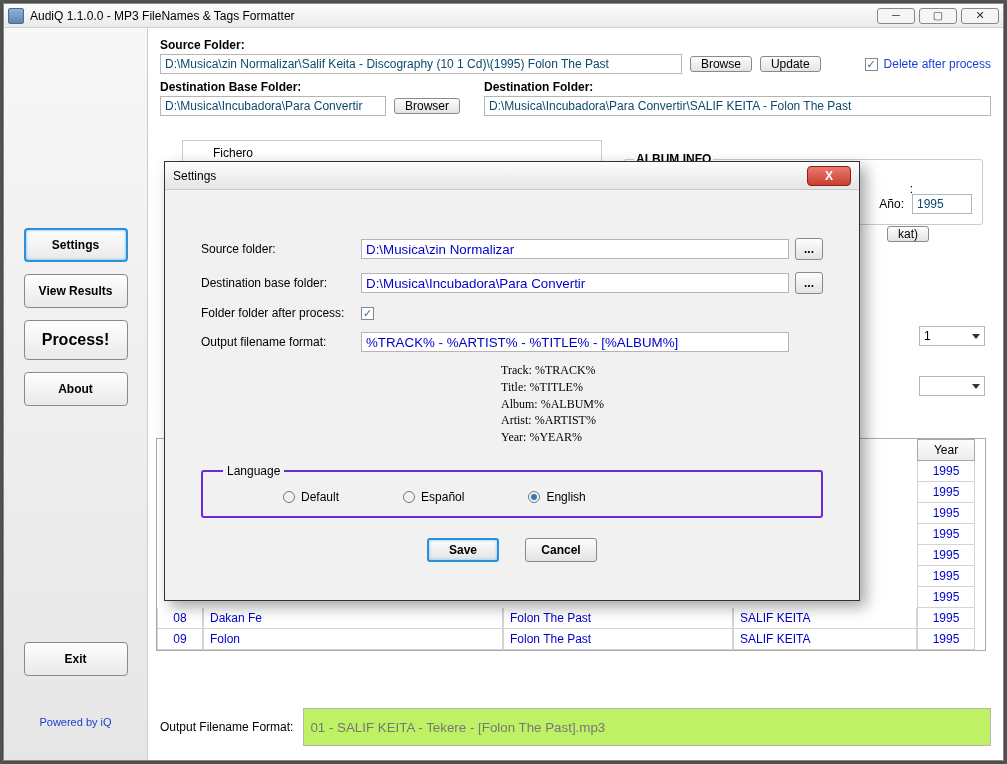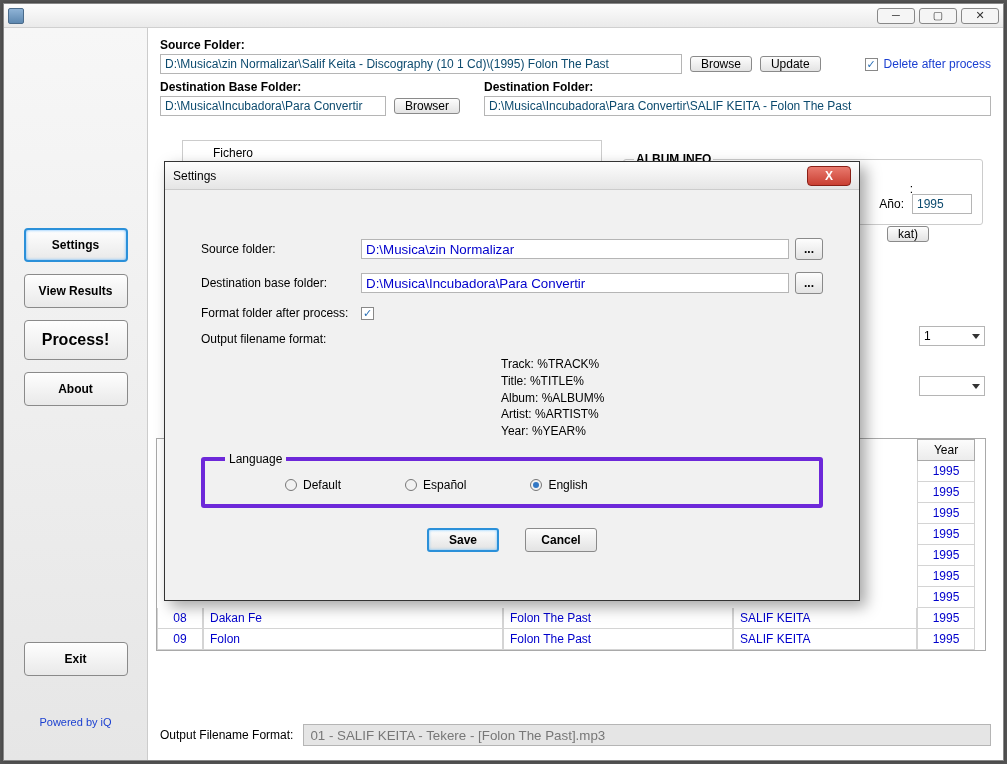--- a/index.html
+++ b/index.html
@@ -128,21 +128,21 @@
   .table {
     margin-top:6px;
     border:1px solid #a9a9a9;
     width:100%;
   }
   .thead, .trow { display:grid; grid-template-columns: 46px 300px 230px 184px 58px; }
   .thead div { border:1px solid #a9a9a9; background:linear-gradient(#fcfcfc,#ececec); height:22px; display:flex;align-items:center;justify-content:center; font-weight:normal;}
   .trow div { border:1px solid #d4d4d4; border-top:none; height:21px; padding:0 6px; display:flex;align-items:center; color:#0000cc;}
   .trow div:first-child { justify-content:center;}
   .outrow{ display:flex;align-items:center; gap:10px; margin-top:auto; margin-bottom:4px;}
-  .outinp{ flex:1; height:22px; border:1px solid #b5b5b5; background:#e5e5e5; color:#777; padding:4px 6px;}
+  .outinp{ flex:1; height:38px; border:1px solid #b5b5b5; background:#bef264; color:#777; padding:4px 6px;}
   
   .overlay-dlg {
     position:absolute;
     left:164px; top:161px;
     width:696px; height:440px;
     background:#f1f1f1;
     border:1px solid #333;
     box-shadow: 6px 6px 14px rgba(0,0,0,.35);
   }
   .dlg-title {
@@ -161,22 +161,22 @@
     display:flex;align-items:center;justify-content:center;
     font-weight:bold;
     font-family: Arial;
     font-size:12px;
   }
   .dlg-body{ padding:48px 36px 10px 36px; }
   .drow{ display:flex;align-items:center; margin-bottom:12px;}
   .dlbl{ width:160px;}
   .dinp{ flex:1; height:20px; border:1px solid #b5b5b5; background:#fff; color:#0000cc; padding:0 4px;}
   .dotbtn{ width:28px;height:22px;margin-left:6px; border:1px solid #8a8a8a; border-radius:3px; background:linear-gradient(#fdfdfd,#e3e3e3); display:flex;align-items:center;justify-content:center; font-weight:bold;}
-  .hints{ margin-left:300px; line-height:1.4; margin-top:-2px; margin-bottom:12px;}
-  .lang-fieldset{ border:4px solid #6d28d9; border-radius:3px; margin:6px 0 20px 0; padding:12px 20px;}
+  .hints{ margin-left:300px; line-height:1.4; margin-top:-2px; margin-bottom:18px;font-family:Liberation Serif, serif;}
+  .lang-fieldset{ border:2px solid #6d28d9; border-radius:3px; margin:6px 0 20px 0; padding:12px 20px;}
   .lang-fieldset legend{padding:0 4px;}
   .radios{ display:flex; gap:64px; margin-left:60px;}
   .radio{ display:flex;align-items:center;gap:6px;}
   .rcircle{ width:12px;height:12px;border:1px solid #777;border-radius:50%; display:flex;align-items:center;justify-content:center;}
   .rdot{ width:6px;height:6px;border-radius:50%;background:#3277c4;}
   .dlg-btns{ display:flex; gap:26px; justify-content:center;}
   .dlg-btn{ width:72px;height:24px; border:1px solid #8a8a8a; border-radius:3px; background:linear-gradient(#fdfdfd,#e3e3e3); display:flex;align-items:center;justify-content:center; font-weight:bold;}
   .dlg-btn.primary{ border:2px solid #2b90d9; box-shadow:0 0 3px #6cc1ff inset;}
   .table-wrap{
      position:absolute;
@@ -187,20 +187,21 @@
   .hidden-upper{ visibility:hidden; }
   .colon-row{ display:flex; align-items:center; justify-content:flex-end; gap:6px; margin-top:16px; margin-right:0px;}
   .chkbox{width:13px;height:13px;border:1px solid #888;background:#fff;display:flex;align-items:center;justify-content:center;color:#2a6fb5;font-size:11px;line-height:11px;}
 </style>
 </head>
 <body>
 
 <div class="window">
   <div class="titlebar">
     <div class="app-icon"></div>
+    <div>AudiQ 1.1.0.0 - MP3 FileNames &amp; Tags Formatter</div>
     <div class="spacer"></div>
     <div class="winbtn">─</div>
     <div class="winbtn">▢</div>
     <div class="winbtn">✕</div>
   </div>
   <div class="body">
     <div class="sidebar">
       <div class="sidebtn active">Settings</div>
       <div class="sidebtn">View Results</div>
       <div class="sidebtn big">Process!</div>
@@ -364,25 +365,26 @@
       <div class="dlbl">Source folder:</div>
       <input class="dinp" value="D:\Musica\zin Normalizar" style="">
       <div class="dotbtn">...</div>
     </div>
     <div class="drow">
       <div class="dlbl">Destination base folder:</div>
       <input class="dinp" value="D:\Musica\Incubadora\Para Convertir" style="">
       <div class="dotbtn">...</div>
     </div>
     <div class="drow">
-      <div class="dlbl">Format folder after process:</div>
+      <div class="dlbl">Folder folder after process:</div>
       <span class="chkbox">✓</span>
     </div>
     <div class="drow" style="margin-top:6px;">
       <div class="dlbl">Output filename format:</div>
+      <input class="dinp" style="margin-right: 34px;" value="%TRACK% - %ARTIST% - %TITLE% - [%ALBUM%]">
     </div>
     <div class="hints">
       <div>Track: %TRACK%</div>
       <div>Title: %TITLE%</div>
       <div>Album: %ALBUM%</div>
       <div>Artist: %ARTIST%</div>
       <div>Year: %YEAR%</div>
     </div>
     <fieldset class="lang-fieldset">
       <legend>Language</legend>

